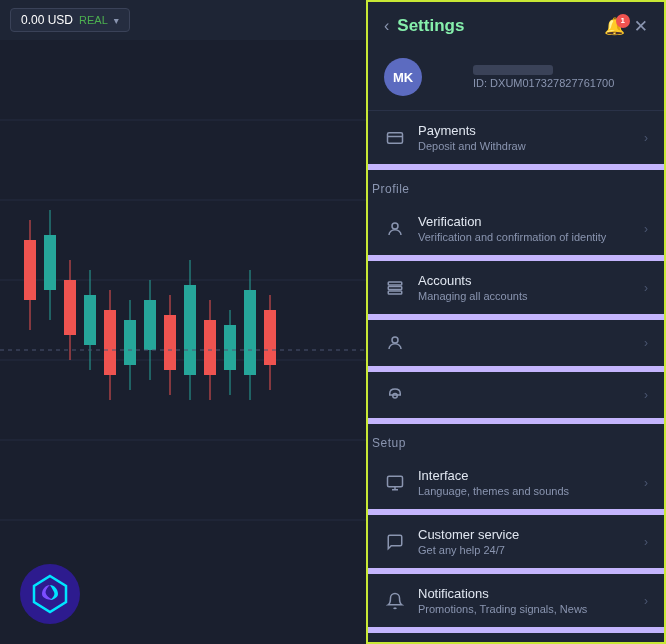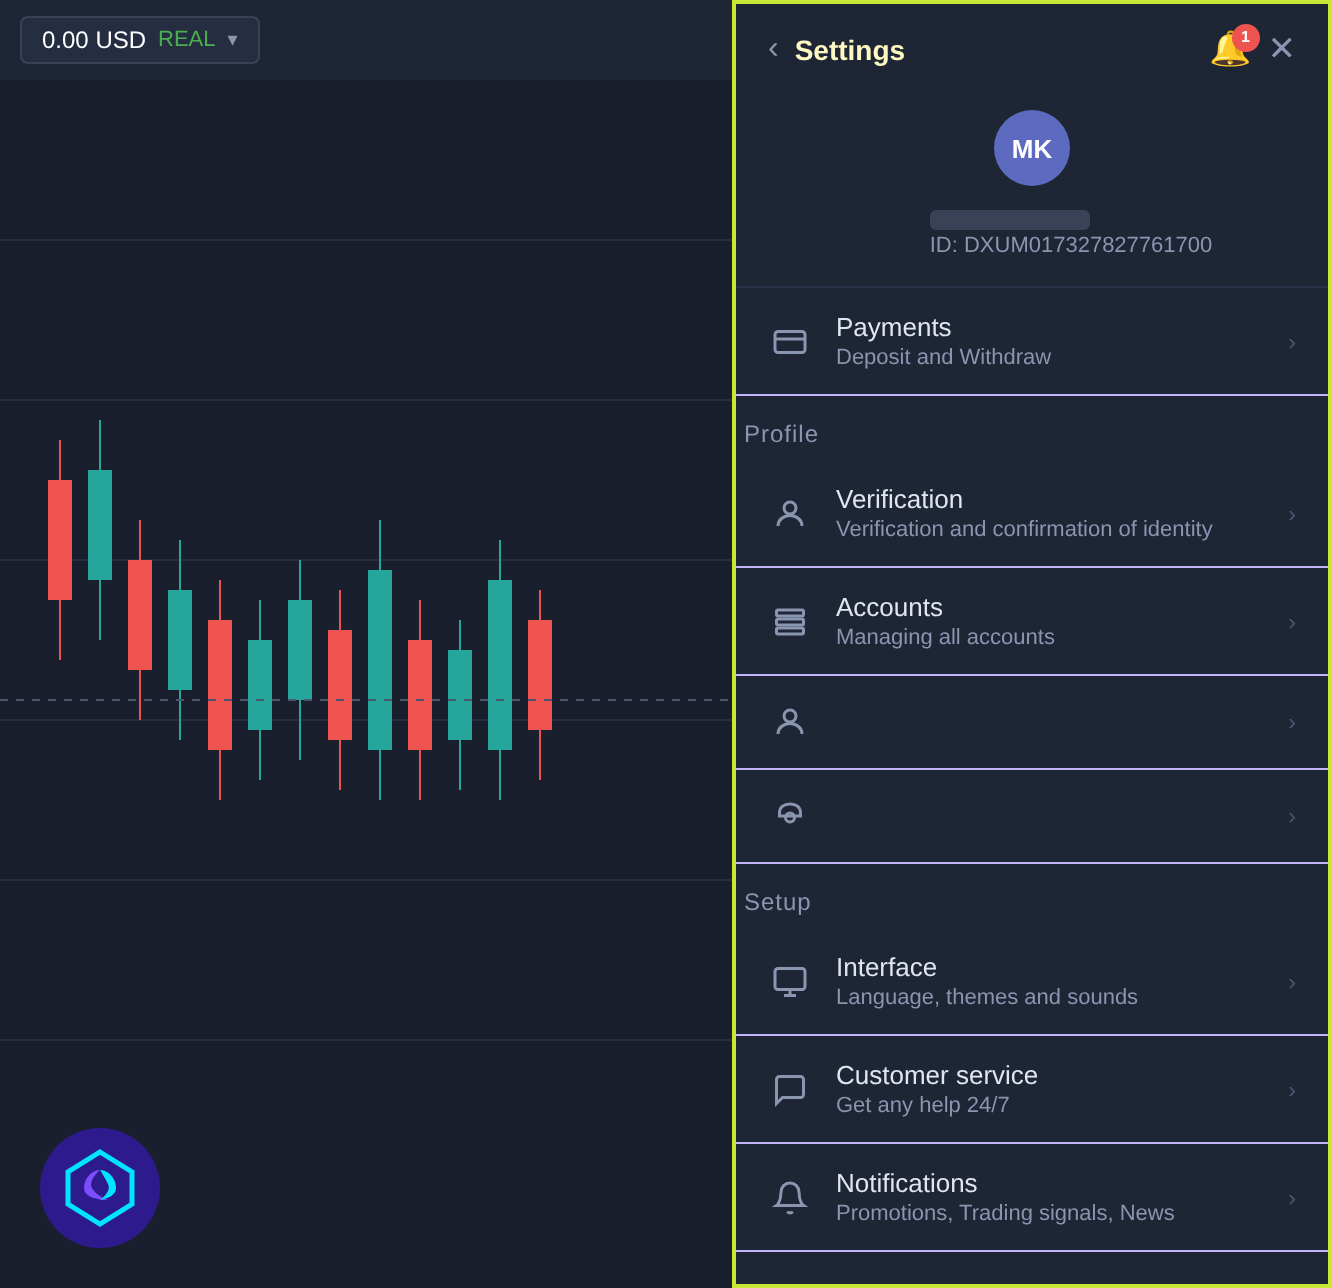--- a/index.html
+++ b/index.html
@@ -117,22 +117,22 @@
     .back-btn {
       color: #8a95b0;
       font-size: 16px;
       cursor: pointer;
       background: none;
       border: none;
       line-height: 1;
     }
 
     .settings-title {
-      color: #fef9c3;
-      font-size: 14px;
+      color: #86efac;
+      font-size: 17px;
       font-weight: 600;
     }
 
     .header-icons {
       display: flex;
       align-items: center;
       gap: 8px;
     }
 
     .notif-btn {
@@ -170,21 +170,20 @@
       line-height: 1;
     }
 
     
     .user-section {
       display: flex;
       align-items: center;
       gap: 12px;
       padding: 10px 16px 14px;
       border-bottom: 1px solid #2a3248;
-      flex-direction: column;
     }
 
     .avatar {
       width: 38px;
       height: 38px;
       border-radius: 50%;
       background: #5c6bc0;
       display: flex;
       align-items: center;
       justify-content: center;
@@ -221,21 +220,21 @@
       letter-spacing: 0.5px;
     }
 
     .menu-item {
       display: flex;
       align-items: center;
       gap: 12px;
       padding: 12px 16px;
       cursor: pointer;
       transition: background 0.15s;
-      border-bottom: 1px solid #c4b5fd;
+      border-bottom: 6px solid #c4b5fd;
       justify-content: space-between;
     }
 
     .menu-icon {
       width: 22px;
       height: 22px;
       display: flex;
       align-items: center;
       justify-content: center;
       color: #8a95b0;

